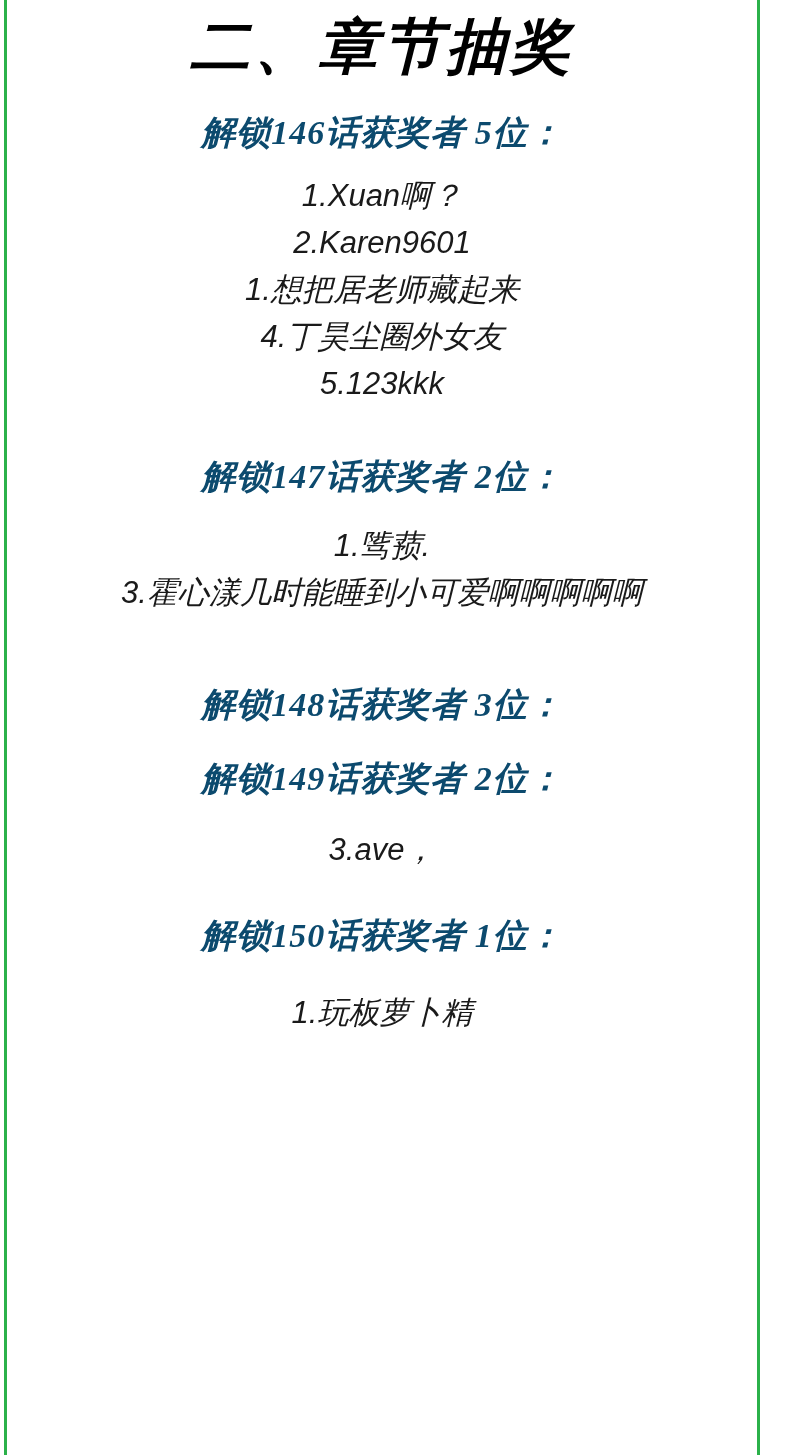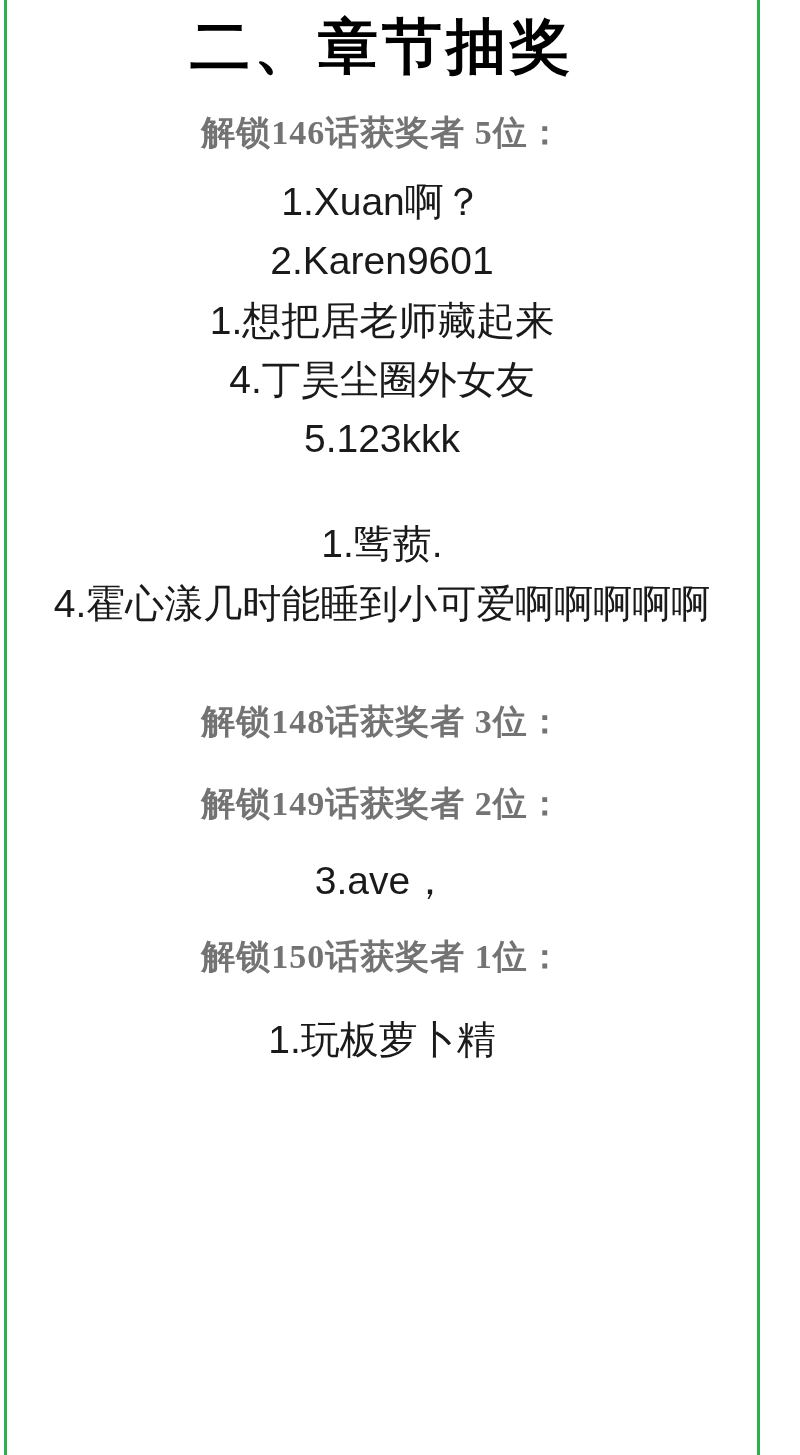--- a/index.html
+++ b/index.html
@@ -8,20 +8,21 @@
     background: #ffffff;
   }
   #page {
     position: relative;
     width: 764px;
     height: 1455px;
     background: #ffffff;
     box-sizing: border-box;
     overflow: hidden;
     font-family: "Liberation Sans", sans-serif;
+    font-style: italic;
   }
   
   .edge-rule {
     position: absolute;
     top: 0;
     bottom: 0;
     width: 3px;
     background: #2bb14a;
   }
   .edge-rule.left  { left: 4px; }
@@ -49,42 +50,42 @@
   }
 
   .section {
     margin: 0 0 34px 0;
   }
   .section-heading {
     font-family: "Liberation Serif", serif;
     font-weight: bold;
     font-size: 34px;
     letter-spacing: 1px;
-    color: #737373;
+    color: #0c4a6e;
     margin: 0 0 16px 0;
     white-space: nowrap;
   }
   .winner-list {
     list-style: none;
     margin: 0;
     padding: 0;
   }
   .winner-item {
     font-family: "Liberation Sans", sans-serif;
-    font-size: 39px;
+    font-size: 31px;
     line-height: 1.52;
     color: #1a1a1a;
     white-space: nowrap;
   }
 
   
   .section.s146 { margin-bottom: 46px; }
   .section.s147 { margin-bottom: 66px; }
-  .section.s148 { margin-bottom: 36px; }
-  .section.s149 { margin-bottom: 24px; }
+  .section.s148 { margin-bottom: 28px; }
+  .section.s149 { margin-bottom: 40px; }
   .section.s150 { margin-bottom: 0; }
 
   .section.s147 .section-heading { margin-bottom: 22px; }
   .section.s148 .section-heading { margin-bottom: 20px; }
   .section.s149 .section-heading { margin-bottom: 24px; }
   .section.s150 .section-heading { margin-bottom: 30px; margin-top: 24px; }
 </style>
 </head>
 <body>
 
@@ -102,23 +103,24 @@
       <ul class="winner-list">
         <li class="winner-item">1.Xuan啊？</li>
         <li class="winner-item">2.Karen9601</li>
         <li class="winner-item">1.想把居老师藏起来</li>
         <li class="winner-item">4.丁昊尘圈外女友</li>
         <li class="winner-item">5.123kkk</li>
       </ul>
     </div>
 
     <div class="section s147">
+      <div class="section-heading">解锁147话获奖者 2位：</div>
       <ul class="winner-list">
         <li class="winner-item">1.骘蓣.</li>
-        <li class="winner-item">4.霍心漾几时能睡到小可爱啊啊啊啊啊</li>
+        <li class="winner-item">3.霍心漾几时能睡到小可爱啊啊啊啊啊</li>
       </ul>
     </div>
 
     <div class="section s148">
       <div class="section-heading">解锁148话获奖者 3位：</div>
     </div>
 
     <div class="section s149">
       <div class="section-heading">解锁149话获奖者 2位：</div>
       <ul class="winner-list">

